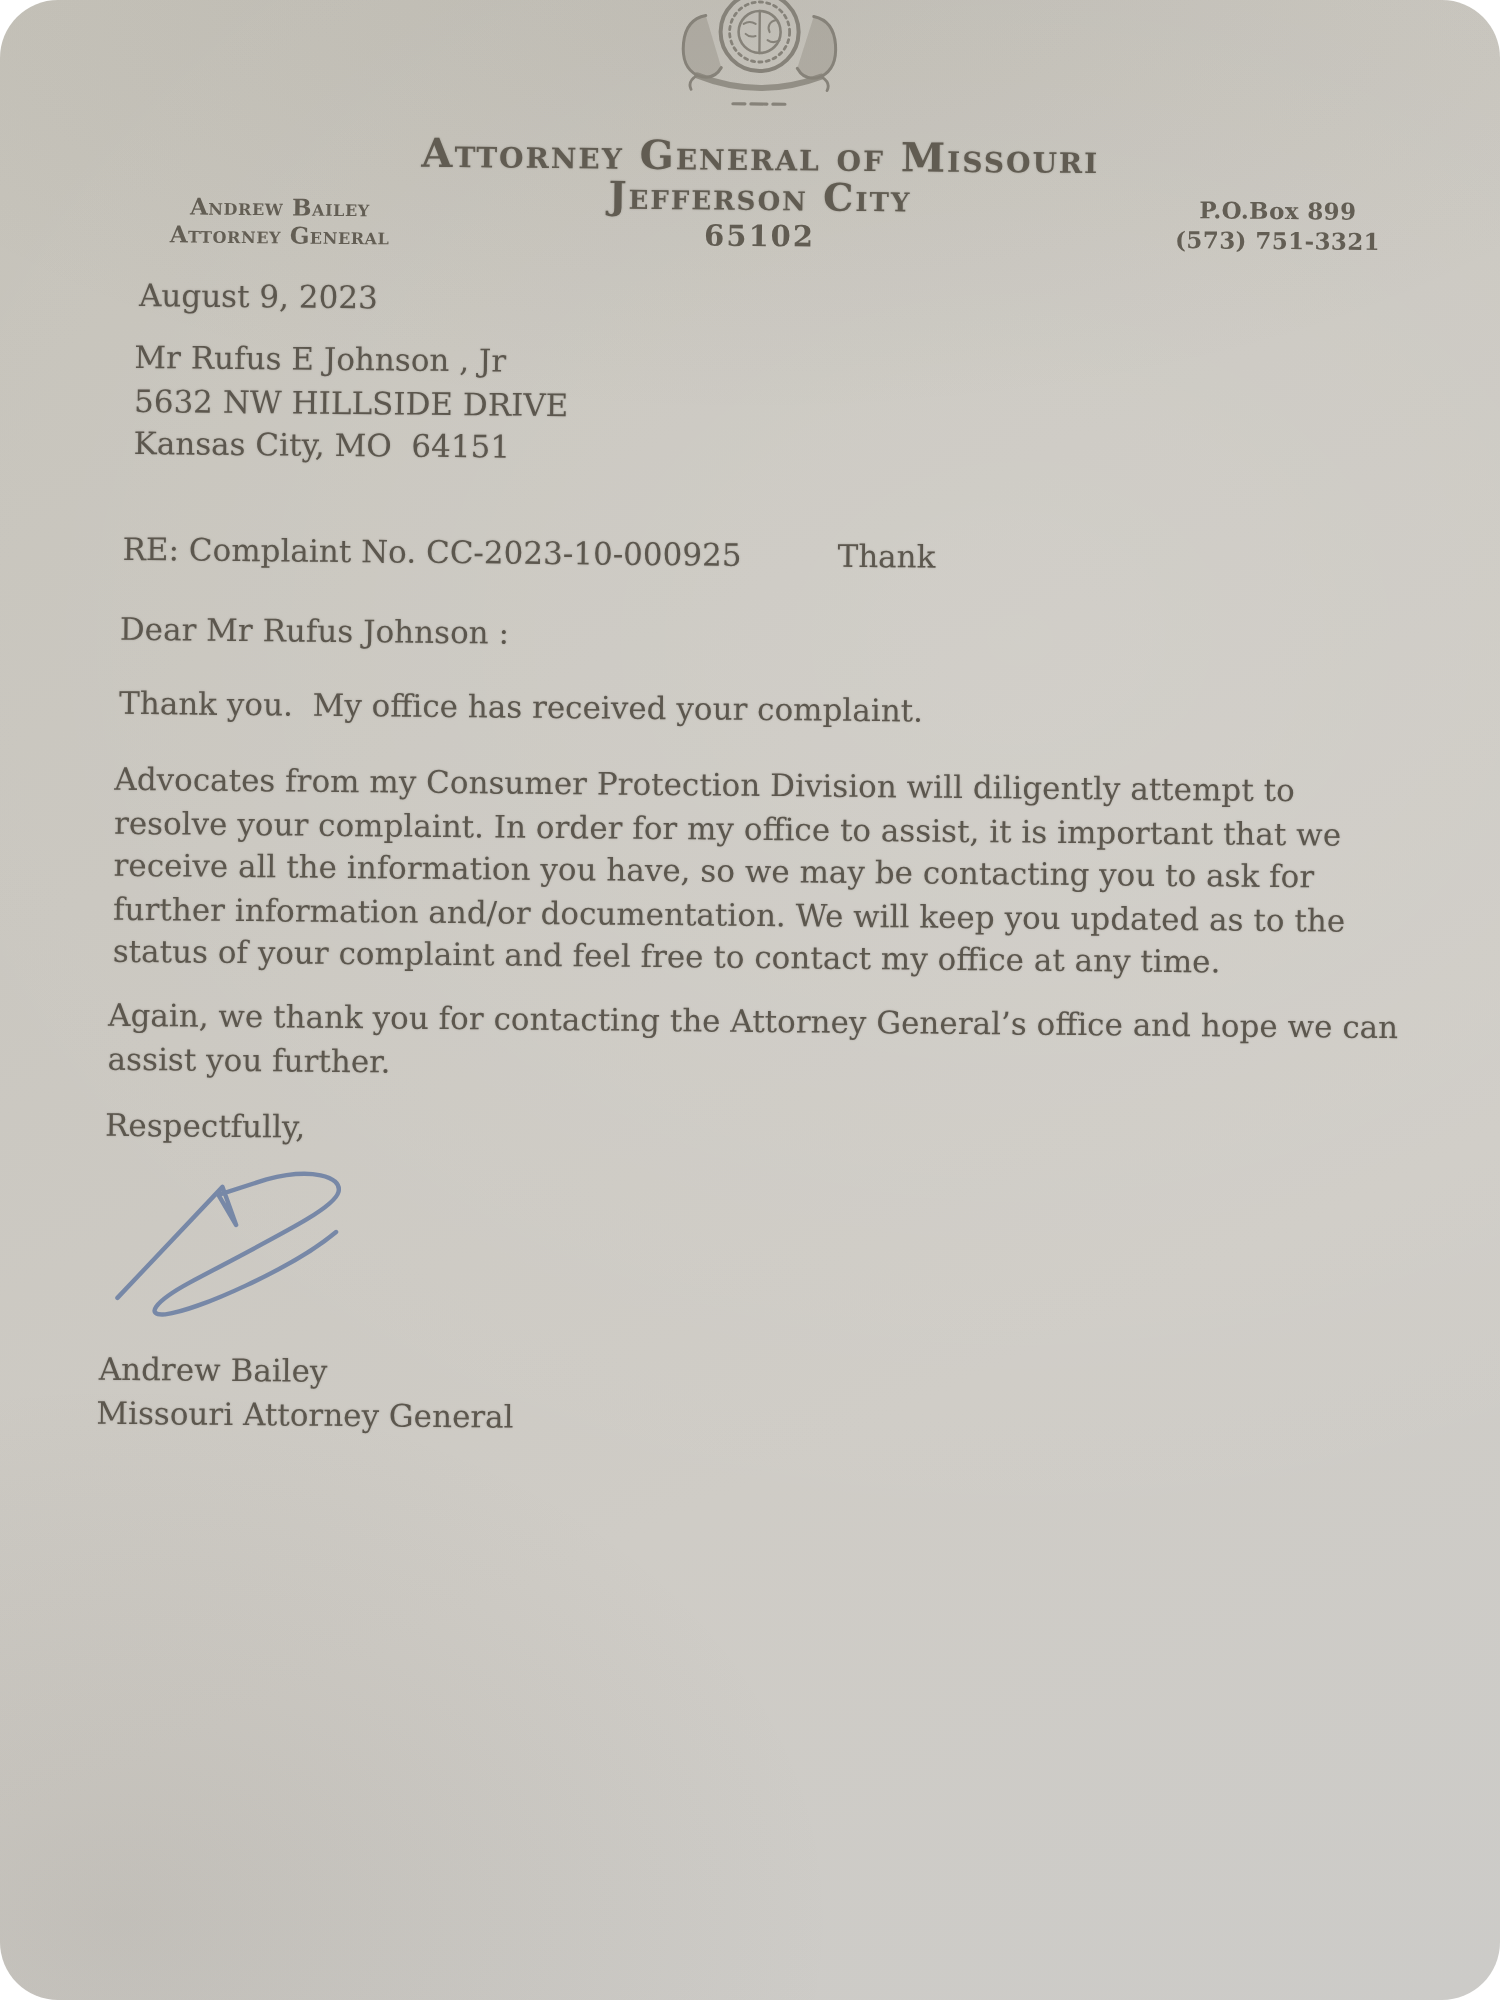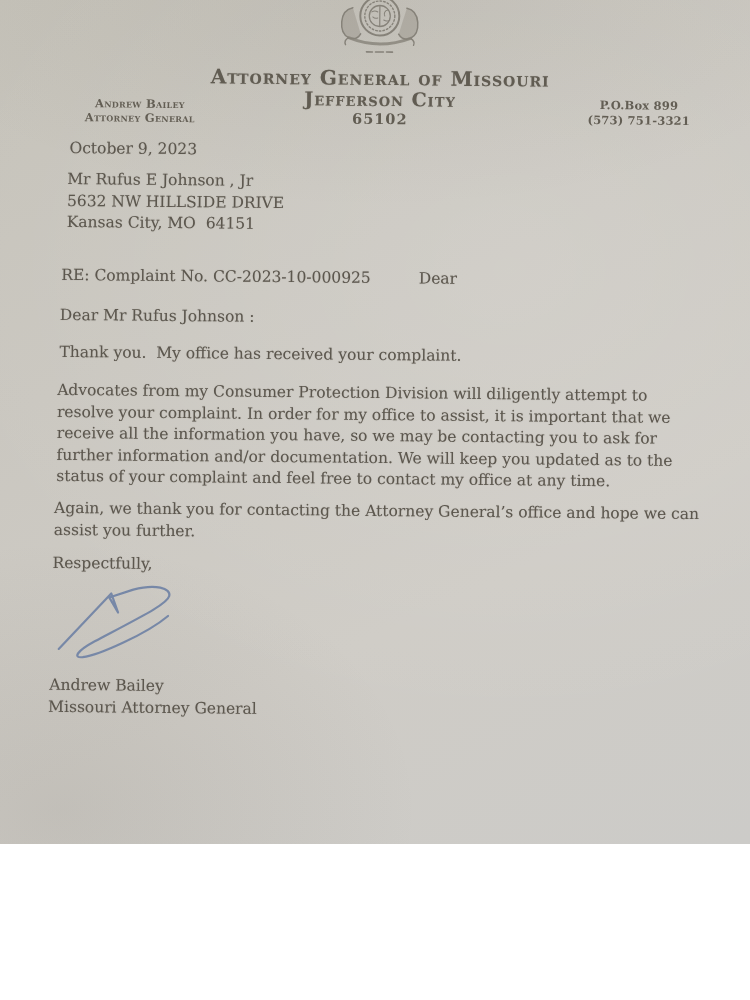--- a/index.html
+++ b/index.html
@@ -1,24 +1,25 @@
 <!DOCTYPE html>
 <html><head>
 <meta charset="utf-8">
 <style>
   html,body{margin:0;padding:0;}
   body{width:750px;height:1000px;overflow:hidden;font-family:"DejaVu Serif","Liberation Serif",serif;}
 
   .photo{
-    position:relative;width:750px;height:844px;overflow:hidden;
+    position:relative;width:750px;height:1000px;overflow:hidden;
     background:
       radial-gradient(ellipse 950px 750px at 68% 32%, rgba(255,255,255,0.12), rgba(0,0,0,0) 62%),
       radial-gradient(ellipse 600px 450px at 8% 96%, rgba(80,75,65,0.10), rgba(0,0,0,0) 60%),
       radial-gradient(ellipse 700px 300px at 50% 0%, rgba(70,65,55,0.07), rgba(0,0,0,0) 70%),
       linear-gradient(155deg,#c5c2b9 0%,#cac7c0 35%,#cfccc6 68%,#cccbc8 100%);
+    border-radius: 29px;
   }
 
   .content{position:absolute;inset:0;transform:rotate(0.55deg);transform-origin:380px 100px;color:#5c574e;}
   .txt{position:absolute;font-size:15.5px;line-height:21.5px;white-space:pre-wrap;
        text-shadow:0 0 1px rgba(92,87,78,0.35);}
 
   .seal{position:absolute;left:318px;top:-10px;opacity:0.88;}
 
   .org-name{position:absolute;left:0;top:66px;width:760px;text-align:center;
             font-variant:small-caps;font-weight:bold;font-size:20px;letter-spacing:1px;
@@ -83,28 +84,28 @@
     </div>
 
     <div class="org-name">Attorney General of Missouri</div>
     <div class="org-city">Jefferson City</div>
     <div class="org-zip">65102</div>
     <div class="hdr-left">Andrew Bailey
 Attorney General</div>
     <div class="hdr-right">P.O.Box 899
 (573) 751-3321</div>
 
-    <div class="txt date">October 9, 2023</div>
+    <div class="txt date">August 9, 2023</div>
     <div class="txt recipient">Mr Rufus E Johnson , Jr
 5632 NW HILLSIDE DRIVE
 Kansas City, MO  64151</div>
 
     <div class="re-row">
       <span class="txt">RE: Complaint No. CC-2023-10-000925</span>
-      <span class="txt">Dear</span>
+      <span class="txt">Thank</span>
     </div>
 
     <div class="txt salutation">Dear Mr Rufus Johnson :</div>
     <div class="txt para1">Thank you.  My office has received your complaint.</div>
     <div class="txt para2">Advocates from my Consumer Protection Division will diligently attempt to
 resolve your complaint. In order for my office to assist, it is important that we
 receive all the information you have, so we may be contacting you to ask for
 further information and/or documentation. We will keep you updated as to the
 status of your complaint and feel free to contact my office at any time.</div>
     <div class="txt para3">Again, we thank you for contacting the Attorney General’s office and hope we can

